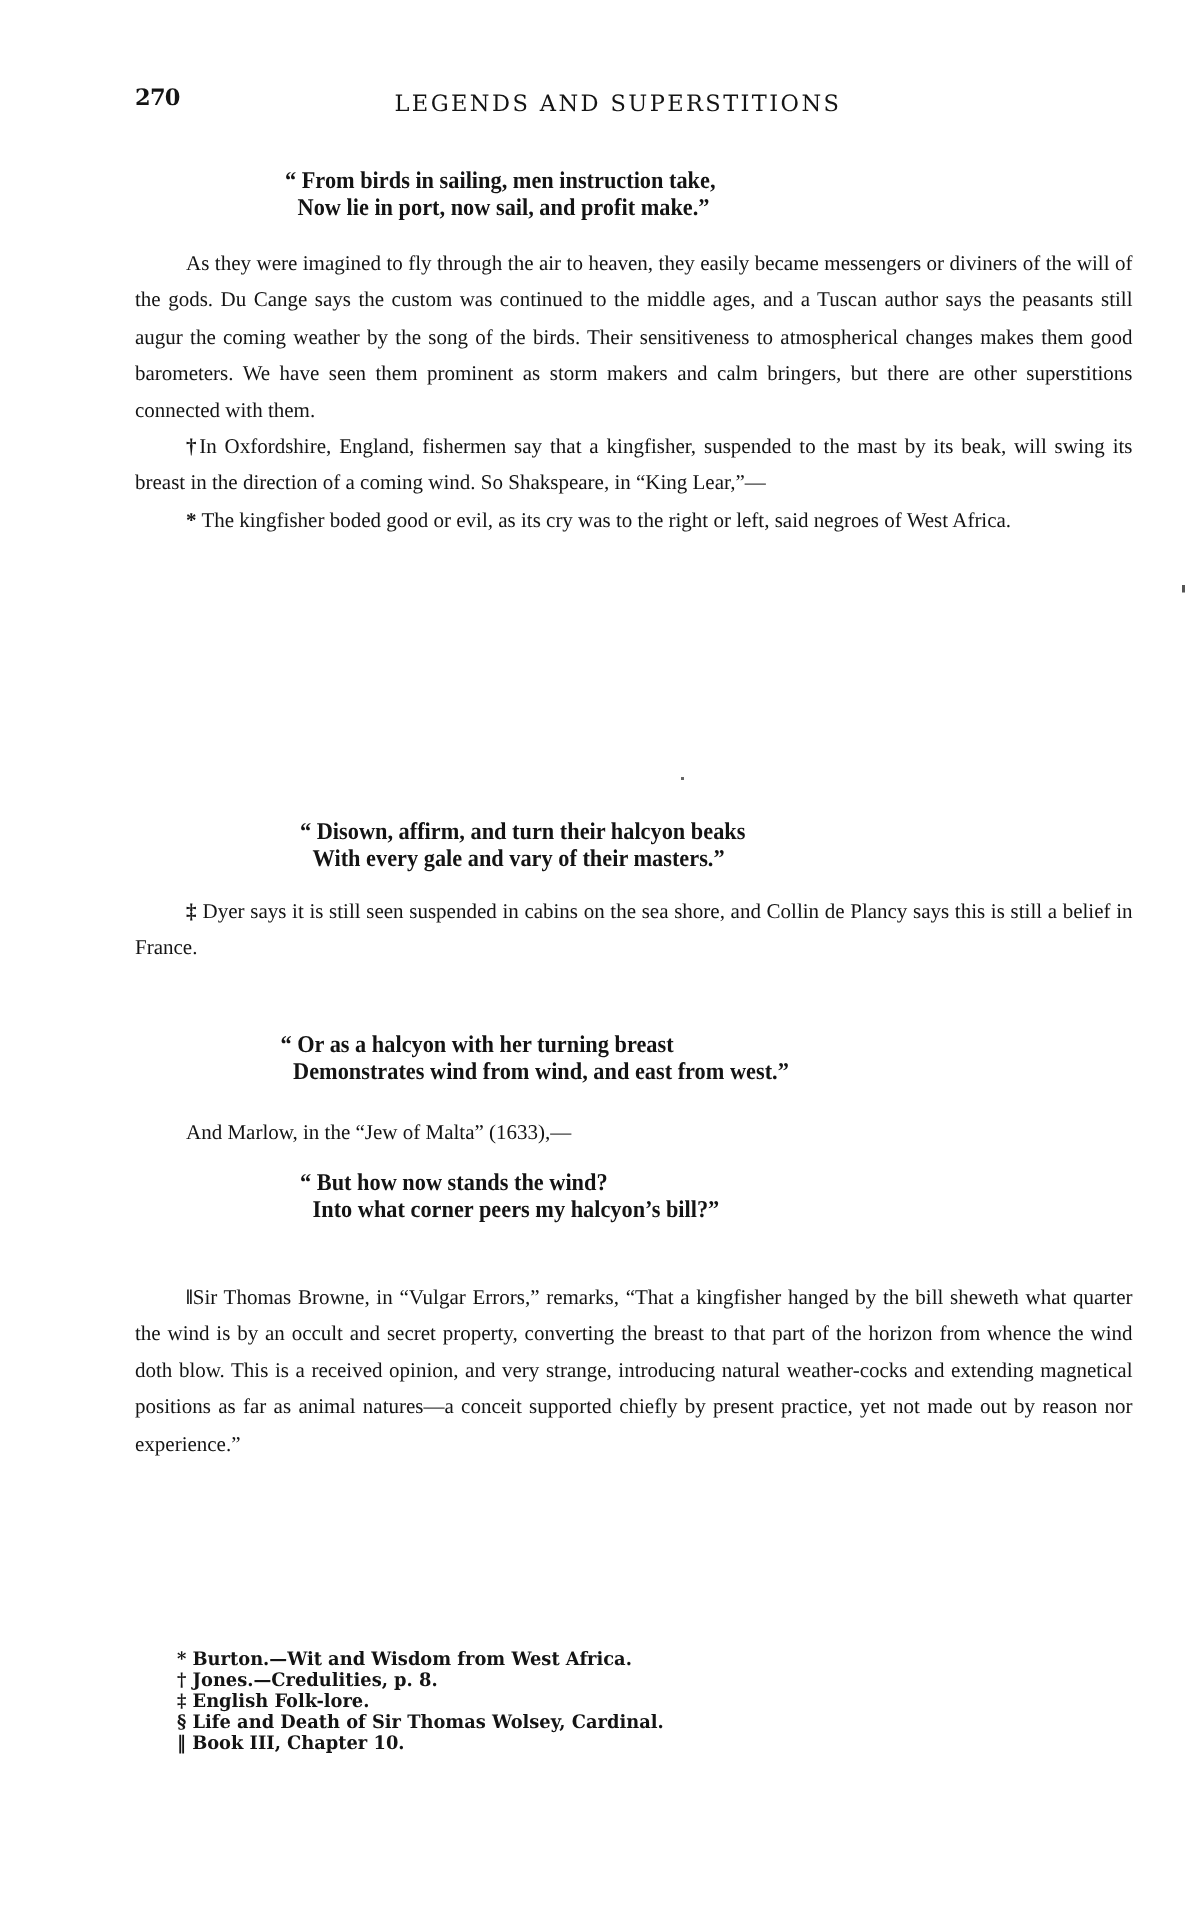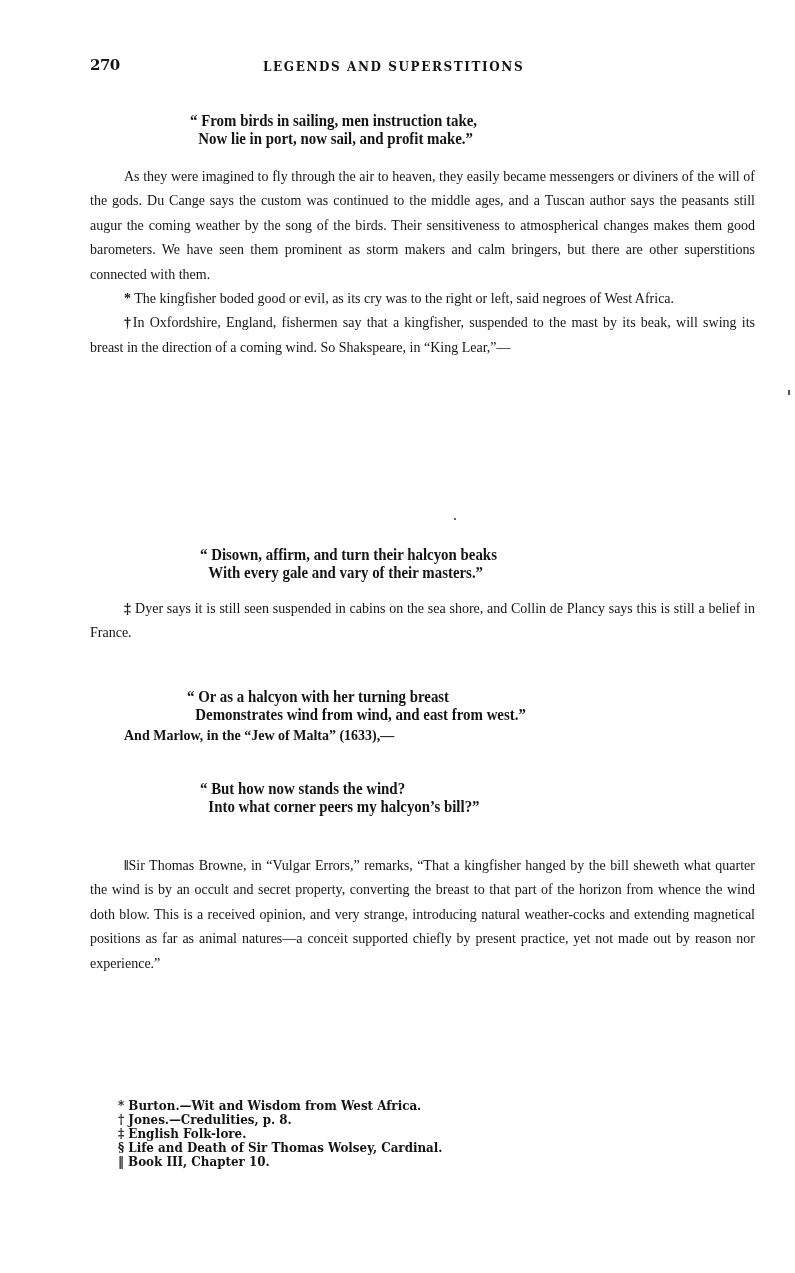--- a/index.html
+++ b/index.html
@@ -1,20 +1,20 @@
 <!DOCTYPE html>
 <html><head>
 <meta charset="utf-8">
 <style>
   html, body { margin: 0; padding: 0; background: #ffffff; }
   body { width: 795px; height: 1273px; position: relative; overflow: hidden; color: #141414; }
   .page { position: absolute; left: 90px; top: 0; width: 665px; }
   .running-head { position: absolute; top: 56px; left: 0; width: 665px; height: 26px; }
   .page-number { position: absolute; left: 0; top: 0; font-family: "DejaVu Serif", serif; font-weight: bold; font-size: 15px; letter-spacing: -0.5px; }
-  .running-title { position: absolute; left: 173px; top: 4px; font-family: "DejaVu Serif", serif; font-weight: bold; font-size: 12px; letter-spacing: 1.6px; }
+  .running-title { position: absolute; left: 173px; top: 4px; font-family: "DejaVu Serif", serif; font-weight: normal; font-size: 15px; letter-spacing: 1.6px; }
   .verse { position: absolute; font-family: "Liberation Serif", serif; font-weight: bold; font-size: 16px; line-height: 18px; transform: scaleX(0.93); transform-origin: left top; white-space: nowrap; }
   .verse .line { display: block; }
   .verse .line.indent { padding-left: 9px; }
   .prose { position: absolute; left: 0; width: 665px; font-family: "Liberation Serif", serif; font-size: 14px; line-height: 24.4px; text-align: justify; }
   .prose p { margin: 0; text-indent: 34px; }
   .prose .mark { font-weight: bold; }
   .footnotes { position: absolute; left: 28px; top: 1099px; font-family: "DejaVu Serif", serif; font-weight: bold; font-size: 12.4px; line-height: 14px; transform: scaleX(0.96); transform-origin: left top; white-space: nowrap; }
   .footnotes .fn { display: block; }
   .stray-mark { position: absolute; left: 788px; top: 390px; width: 2px; height: 5px; background: #555; }
   .stray-dot { position: absolute; left: 454px; top: 518px; width: 2px; height: 2px; background: #666; }
@@ -29,39 +29,39 @@
     <span class="running-title">LEGENDS AND SUPERSTITIONS</span>
   </div>
 
   <div class="verse" style="left:100px; top:112px;">
     <span class="line">“ From birds in sailing, men instruction take,</span>
     <span class="line indent">Now lie in port, now sail, and profit make.”</span>
   </div>
 
   <div class="prose" style="top:165px;">
     <p>As they were imagined to fly through the air to heaven, they easily became messengers or diviners of the will of the gods.  Du Cange says the custom was continued to the middle ages, and a Tuscan author says the peasants still augur the coming weather by the song of the birds.  Their sensitiveness to atmospherical changes makes them good barometers.  We have seen them prominent as storm makers and calm bringers, but there are other superstitions connected with them.</p>
+    <p><span class="mark">†</span><span>In Oxfordshire, England, fishermen say that a kingfisher, suspended to the mast by its beak, will swing its breast in the direction of a coming wind.  So Shakspeare, in “King Lear,”—</span></p>
     <p><span class="mark">*</span> <span>The kingfisher boded good or evil, as its cry was to the right or left, said negroes of West Africa.</span></p>
-    <p><span class="mark">†</span><span>In Oxfordshire, England, fishermen say that a kingfisher, suspended to the mast by its beak, will swing its breast in the direction of a coming wind.  So Shakspeare, in “King Lear,”—</span></p>
   </div>
 
   <div class="verse" style="left:110px; top:546px;">
     <span class="line">“ Disown, affirm, and turn their halcyon beaks</span>
     <span class="line indent">With every gale and vary of their masters.”</span>
   </div>
 
   <div class="prose" style="top:597px;">
     <p><span class="mark">‡</span> <span>Dyer says it is still seen suspended in cabins on the sea shore, and Collin de Plancy says this is still a belief in France.</span></p>
   </div>
 
   <div class="verse" style="left:97px; top:688px;">
     <span class="line">“ Or as a halcyon with her turning breast</span>
     <span class="line indent">Demonstrates wind from wind, and east from west.”</span>
   </div>
 
-  <div class="prose" style="top:724px;font-weight:bold;">
+  <div class="prose" style="top:744px;">
     <p>And Marlow, in the “Jew of Malta” (1633),—</p>
   </div>
 
   <div class="verse" style="left:110px; top:780px;">
     <span class="line">“ But how now stands the wind?</span>
     <span class="line indent">Into what corner peers my halcyon’s bill?”</span>
   </div>
 
   <div class="prose" style="top:834px;margin-top:20px;">
     <p><span class="mark">‖</span><span>Sir Thomas Browne, in “Vulgar Errors,” remarks, “That a kingfisher hanged by the bill sheweth what quarter the wind is by an occult and secret property, converting the breast to that part of the horizon from whence the wind doth blow.  This is a received opinion, and very strange, introducing natural weather-cocks and extending magnetical positions as far as animal natures—a conceit supported chiefly by present practice, yet not made out by reason nor experience.”</span></p>

